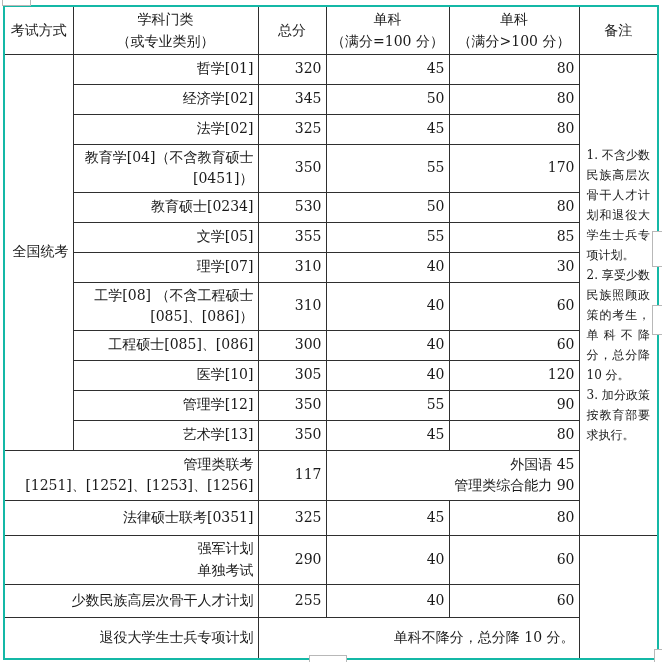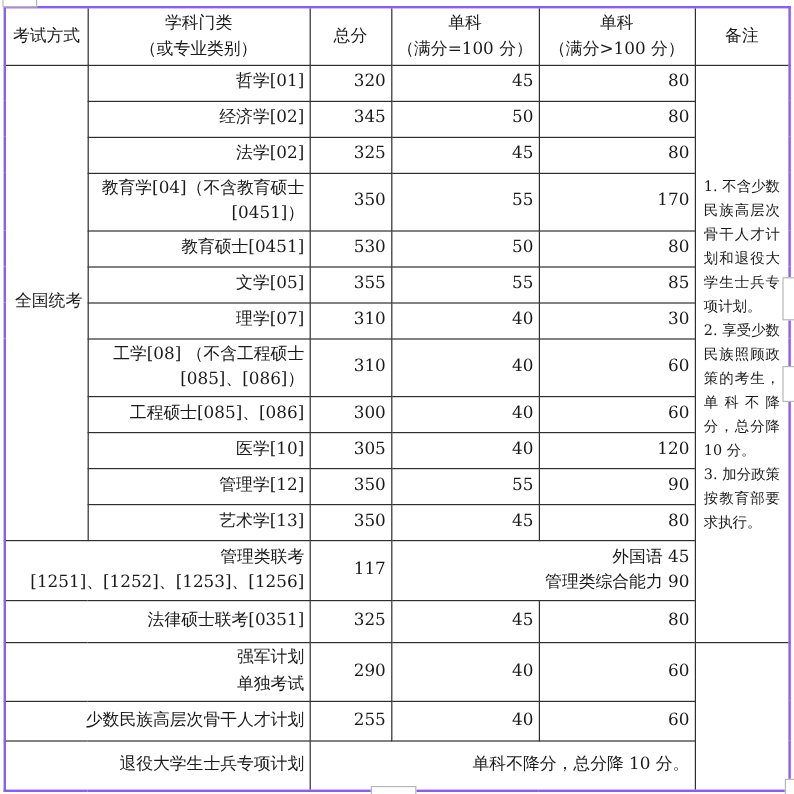--- a/index.html
+++ b/index.html
@@ -4,21 +4,21 @@
 <style>
   html,body{margin:0;padding:0;}
   body{
     width:662px;height:662px;position:relative;overflow:hidden;
     background:#ffffff;color:#1a1a1a;
     font-family:"DejaVu Serif","Liberation Serif",serif;
   }
   table.score-table{
     position:absolute;left:3px;top:5px;width:654px;
     border-collapse:collapse;table-layout:fixed;
-    border:2px solid #8b5cf6;
+    border:2px solid #14b8a6;
   }
   td,th{
     border:1px solid #2f2f2f;
     font-size:14px;font-weight:normal;
     padding:1px 4px;
     white-space:pre-line;
     vertical-align:middle;
     overflow:hidden;
     line-height:1.55;
   }
@@ -86,21 +86,21 @@
     <td class="c">45</td>
     <td class="c">80</td>
   </tr>
   <tr style="height:48px">
     <td class="l">教育学[04]（不含教育硕士[0451]）</td>
     <td class="c">350</td>
     <td class="c">55</td>
     <td class="c">170</td>
   </tr>
   <tr style="height:30px">
-    <td class="l">教育硕士[0451]</td>
+    <td class="l">教育硕士[0234]</td>
     <td class="c">530</td>
     <td class="c">50</td>
     <td class="c">80</td>
   </tr>
   <tr style="height:30px">
     <td class="l">文学[05]</td>
     <td class="c">355</td>
     <td class="c">55</td>
     <td class="c">85</td>
   </tr>

